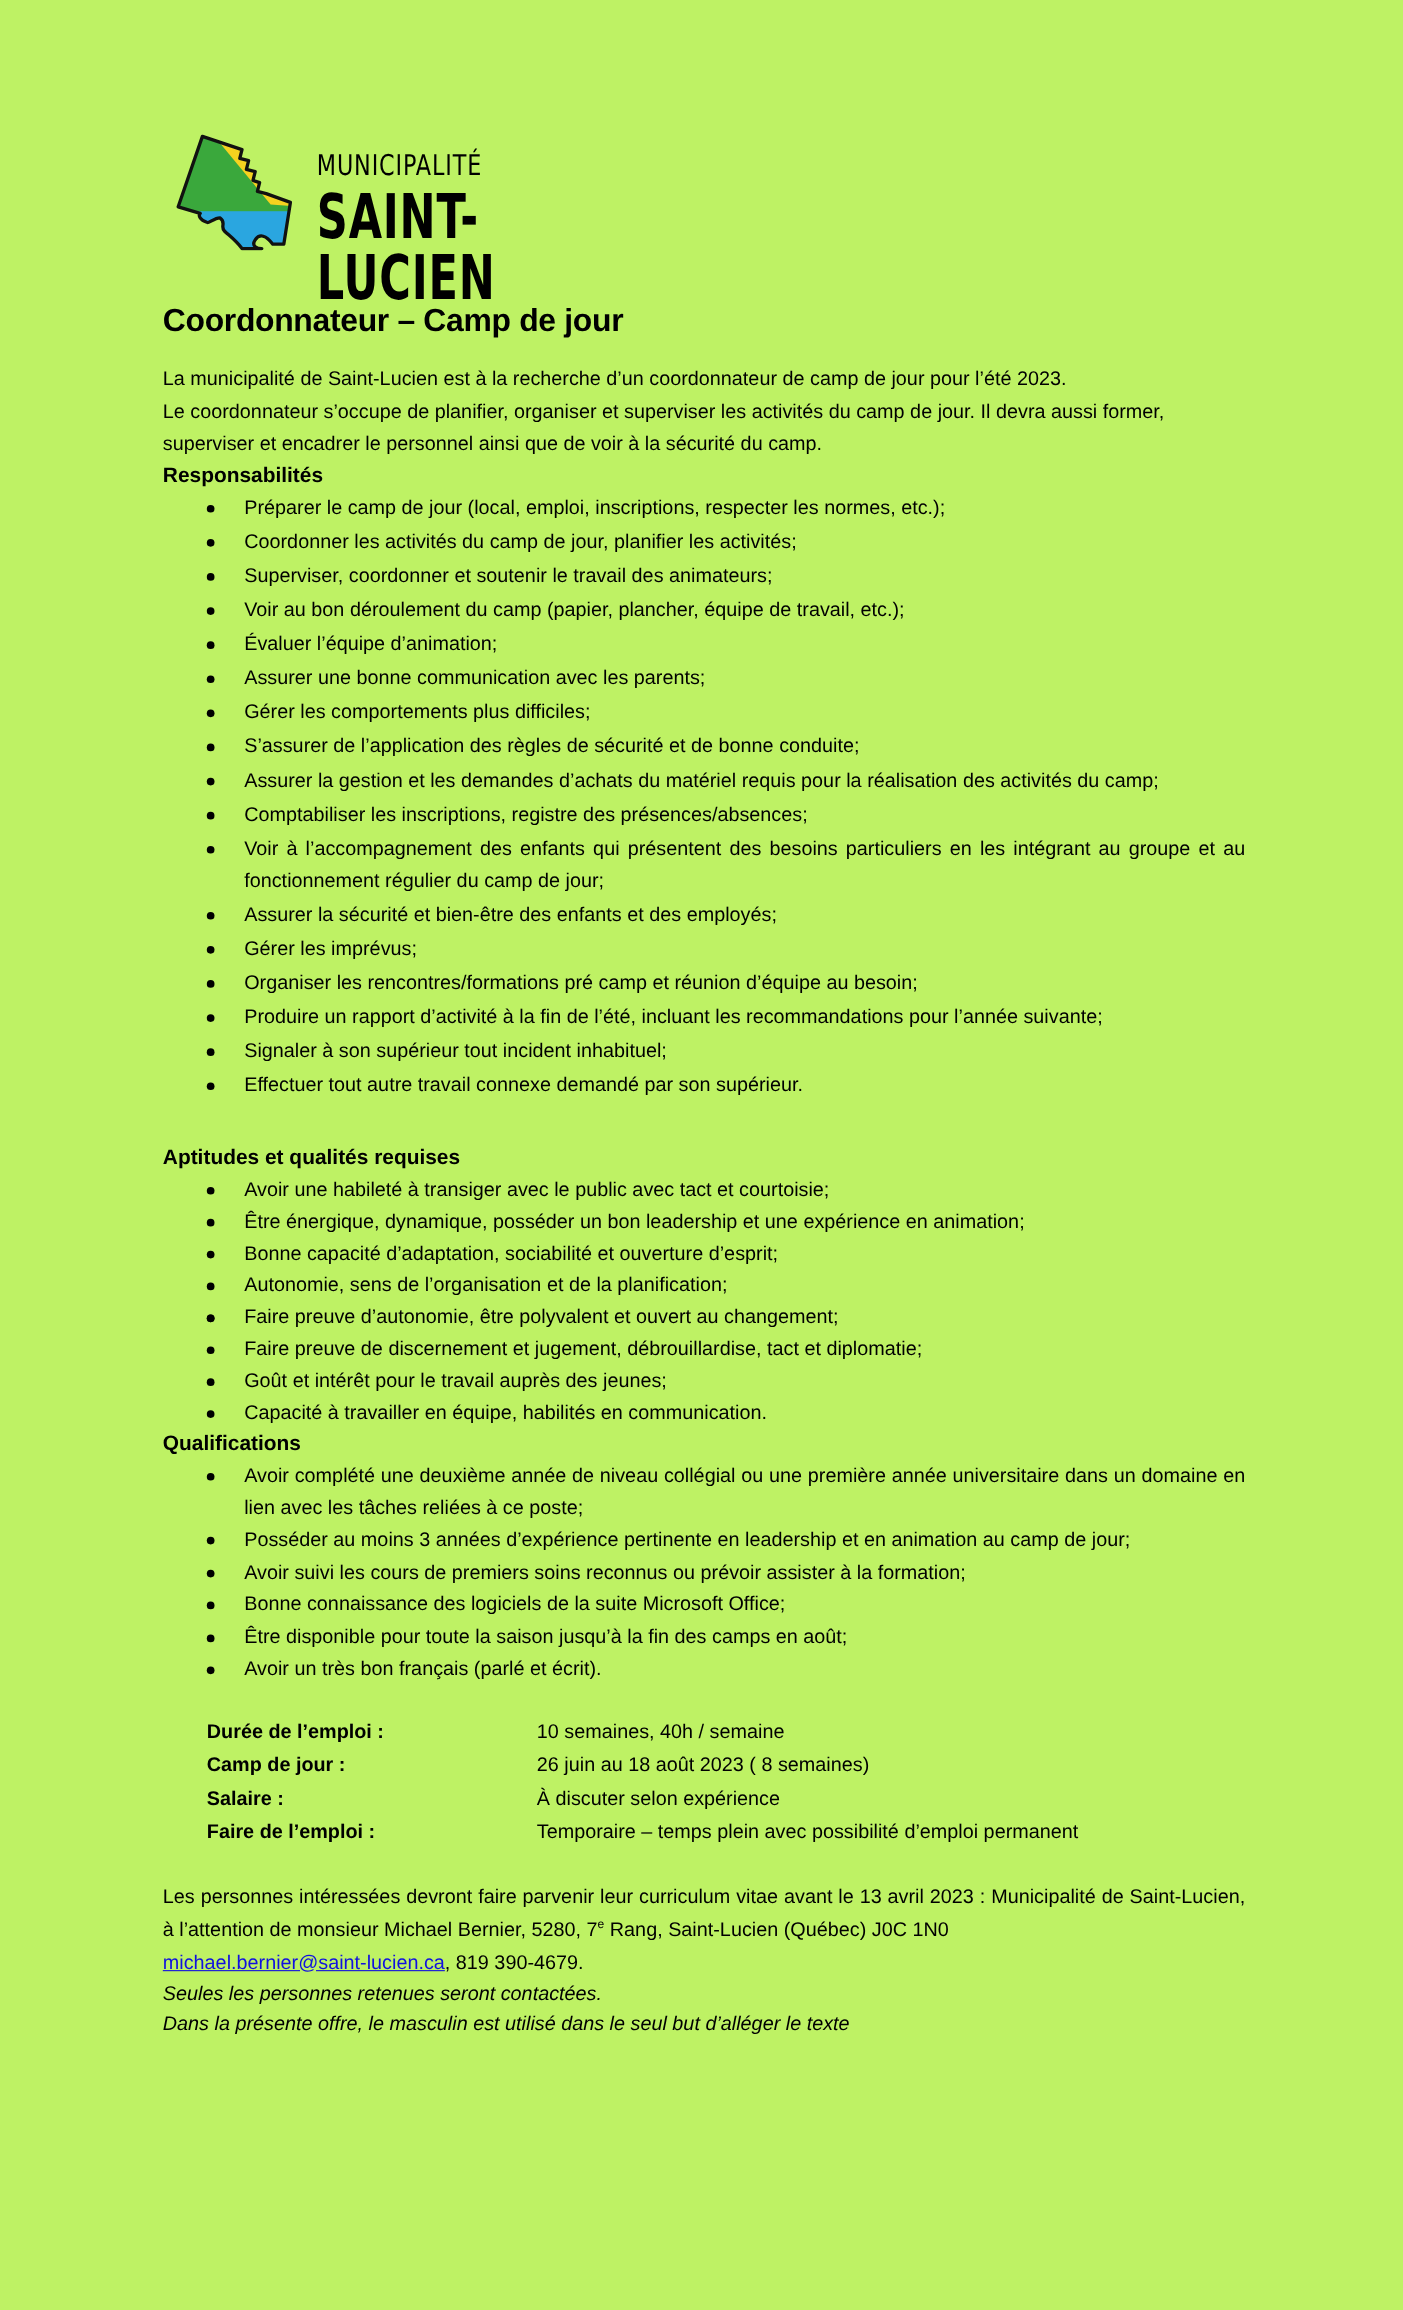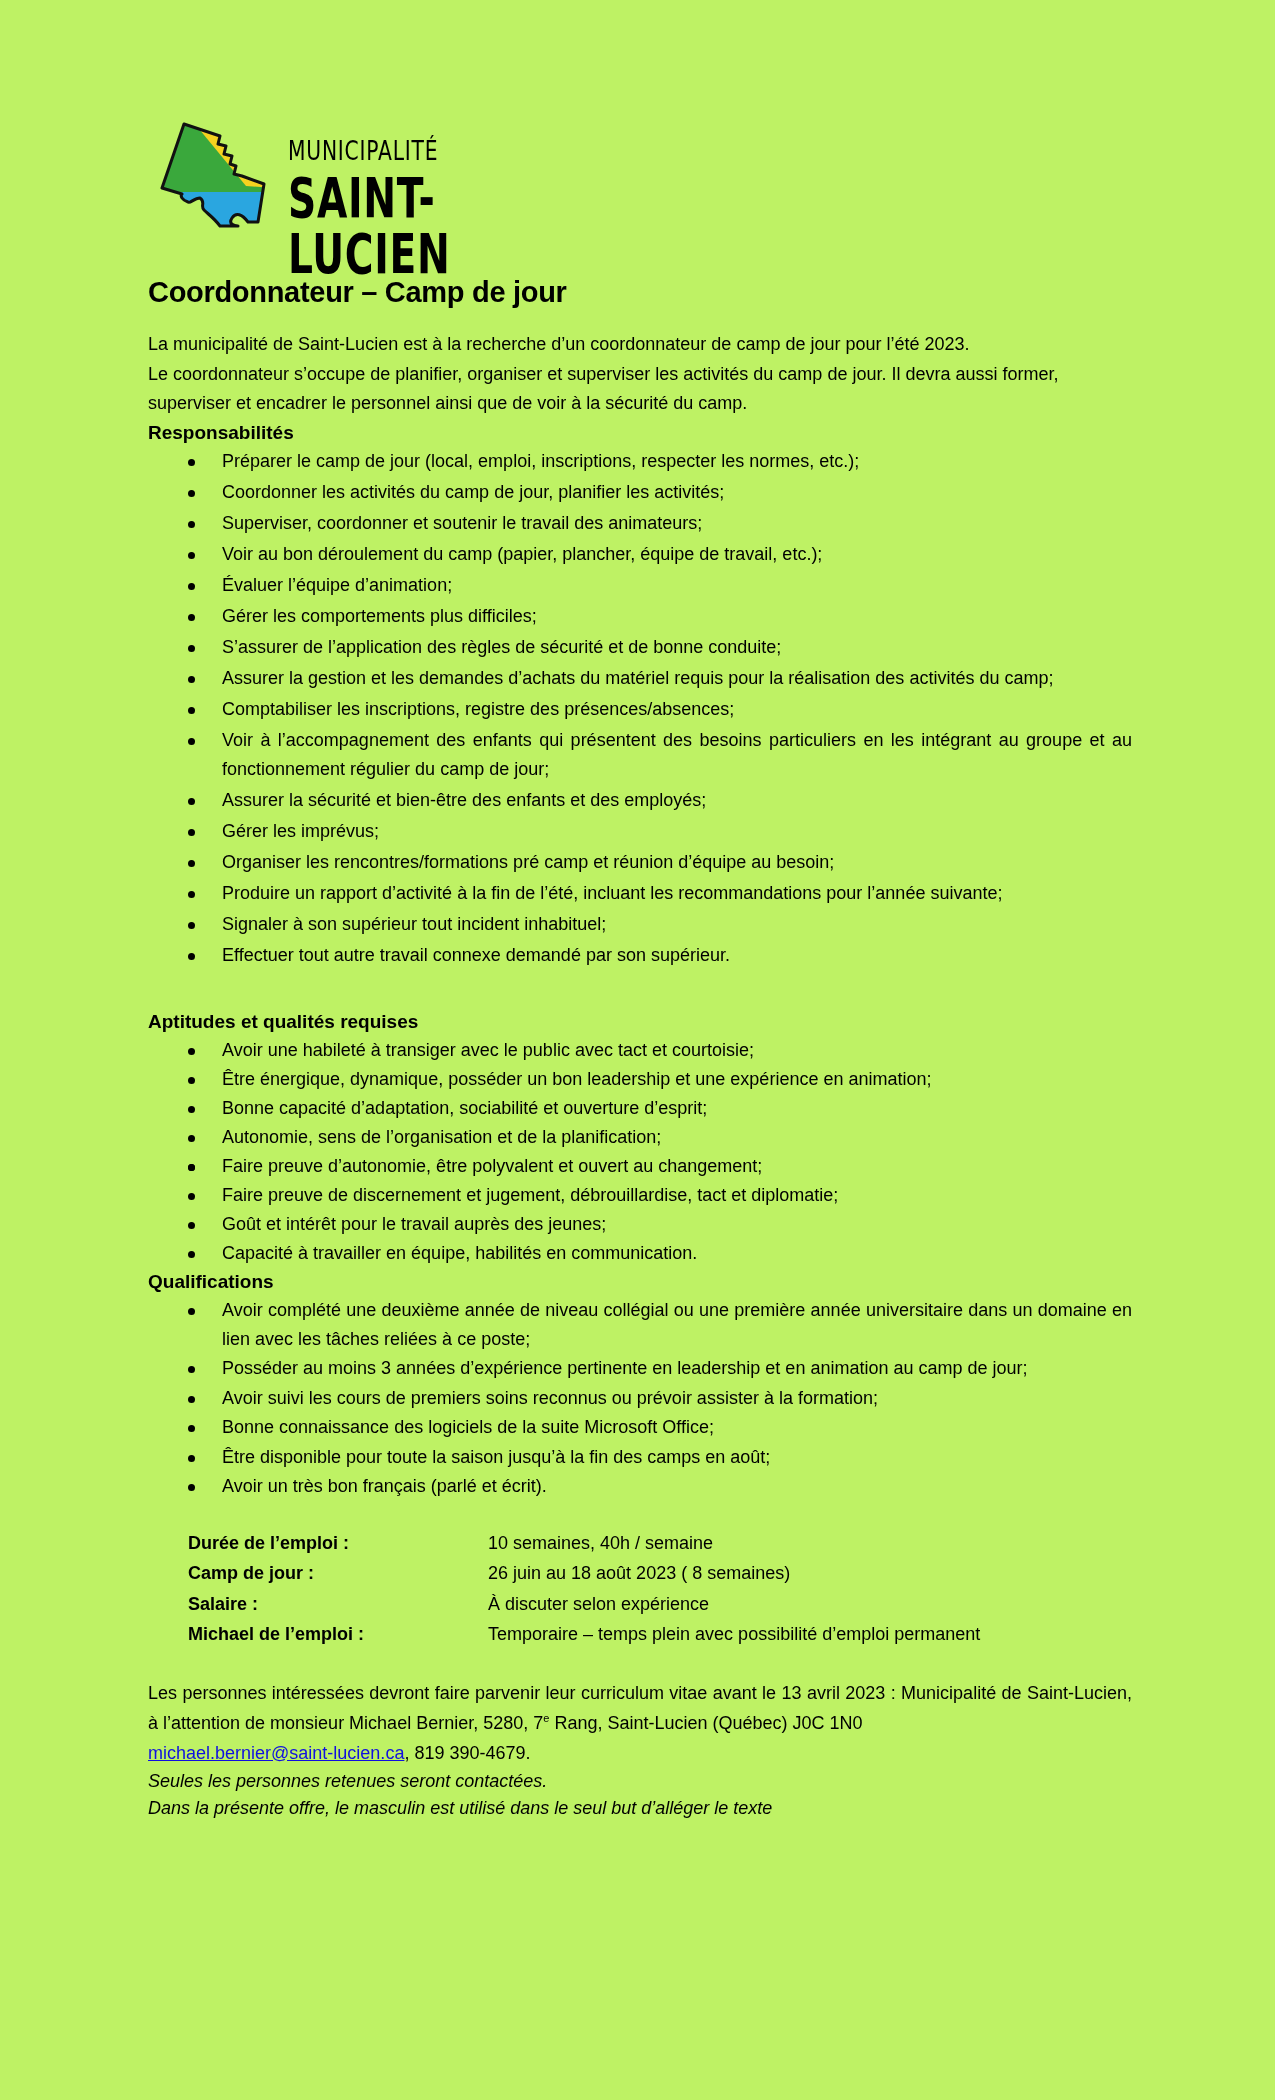--- a/index.html
+++ b/index.html
@@ -75,20 +75,21 @@
       <p>Le coordonnateur s’occupe de planifier, organiser et superviser les activités du camp de jour.  Il devra aussi former, superviser et encadrer le personnel ainsi que de voir à la sécurité du camp.</p>
     </div>
 
     <h2>Responsabilités</h2>
     <ul class="bullets resp">
         <li><span class="dot"></span><span>Préparer le camp de jour (local, emploi, inscriptions, respecter les normes, etc.);</span></li>
         <li><span class="dot"></span><span>Coordonner les activités du camp de jour, planifier les activités;</span></li>
         <li><span class="dot"></span><span>Superviser, coordonner et soutenir le travail des animateurs;</span></li>
         <li><span class="dot"></span><span>Voir au bon déroulement du camp (papier, plancher, équipe de travail, etc.);</span></li>
         <li><span class="dot"></span><span>Évaluer l’équipe d’animation;</span></li>
+        <li><span class="dot"></span><span>Assurer une bonne communication avec les parents;</span></li>
         <li><span class="dot"></span><span>Gérer les comportements plus difficiles;</span></li>
         <li><span class="dot"></span><span>S’assurer de l’application des règles de sécurité et de bonne conduite;</span></li>
         <li><span class="dot"></span><span>Assurer la gestion et les demandes d’achats du matériel requis pour la réalisation des activités du camp;</span></li>
         <li><span class="dot"></span><span>Comptabiliser les inscriptions, registre des présences/absences;</span></li>
         <li><span class="dot"></span><span>Voir à l’accompagnement des enfants qui présentent des besoins particuliers en les intégrant au groupe et au fonctionnement régulier du camp de jour;</span></li>
         <li><span class="dot"></span><span>Assurer la sécurité et bien-être des enfants et des employés;</span></li>
         <li><span class="dot"></span><span>Gérer les imprévus;</span></li>
         <li><span class="dot"></span><span>Organiser les rencontres/formations pré camp et réunion d’équipe au besoin;</span></li>
         <li><span class="dot"></span><span>Produire un rapport d’activité à la fin de l’été, incluant les recommandations pour l’année suivante;</span></li>
         <li><span class="dot"></span><span>Signaler à son supérieur tout incident inhabituel;</span></li>
@@ -129,21 +130,21 @@
       </div>
       <div class="fact-row">
         <span class="fact-label">Camp de jour :</span>
         <span class="fact-value">26 juin au 18 août 2023 ( 8 semaines)</span>
       </div>
       <div class="fact-row">
         <span class="fact-label">Salaire :</span>
         <span class="fact-value">À discuter selon expérience</span>
       </div>
       <div class="fact-row">
-        <span class="fact-label">Michael de l’emploi :</span>
+        <span class="fact-label">Faire de l’emploi :</span>
         <span class="fact-value">Temporaire – temps plein avec possibilité d’emploi permanent</span>
       </div>
     </div>
 
     <div class="closing">
       <p><span>Les personnes intéressées devront faire parvenir leur curriculum vitae avant le 13 avril 2023 :  Municipalité de Saint-Lucien, à l’attention de monsieur Michael Bernier, 5280, 7</span><sup>e</sup><span> Rang, Saint-Lucien (Québec)  J0C 1N0</span><br><a href="#">michael.bernier@saint-lucien.ca</a><span>, 819 390-4679.</span></p>
       <p class="note">Seules les personnes retenues seront contactées.</p>
       <p class="note">Dans la présente offre, le masculin est utilisé dans le seul but d’alléger le texte</p>
     </div>
   </div>

